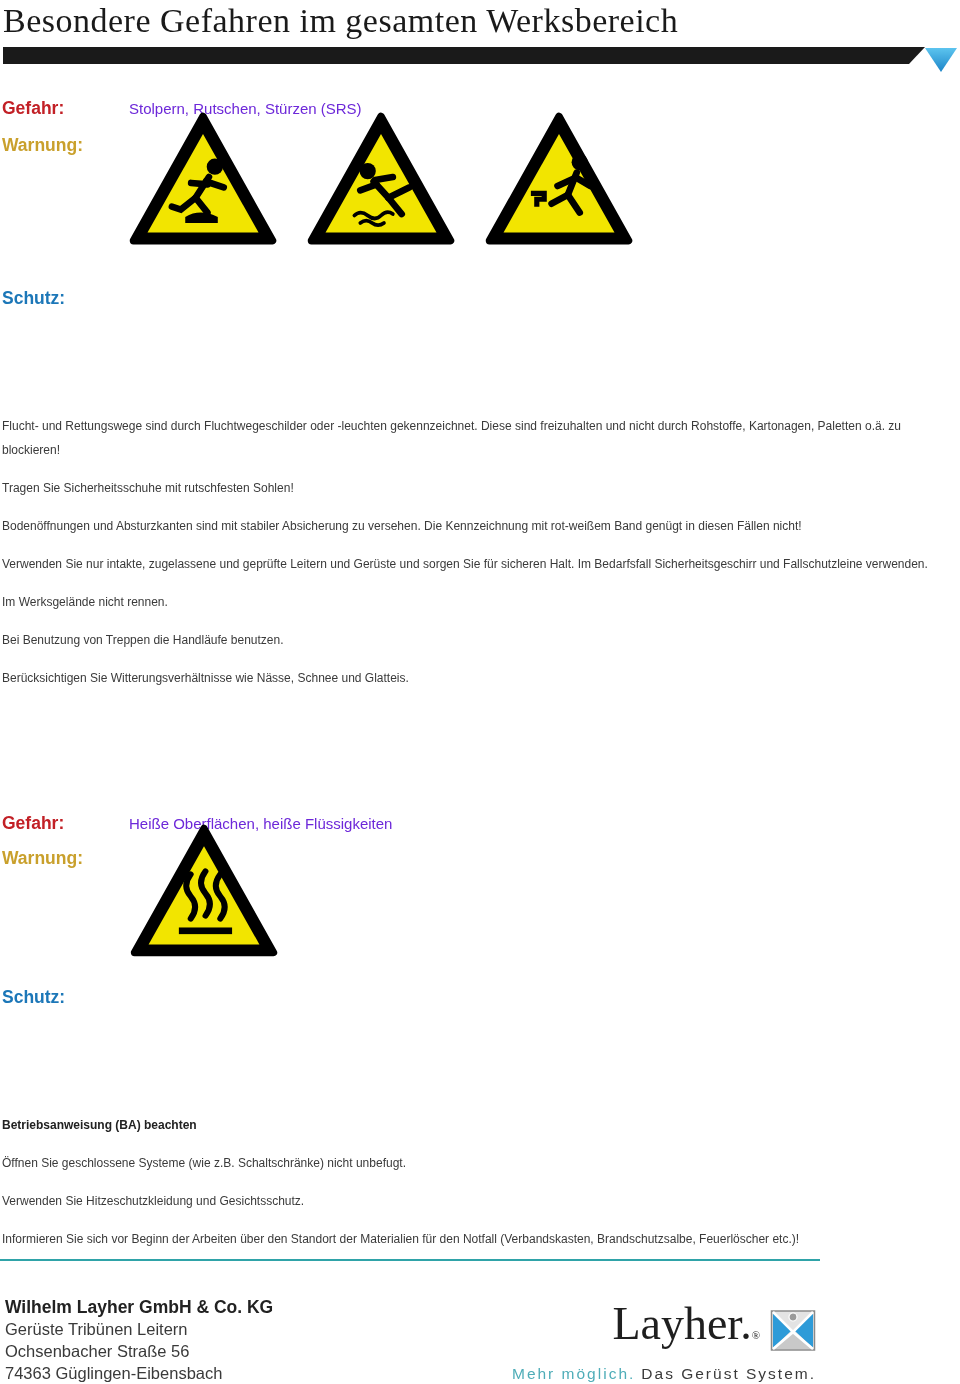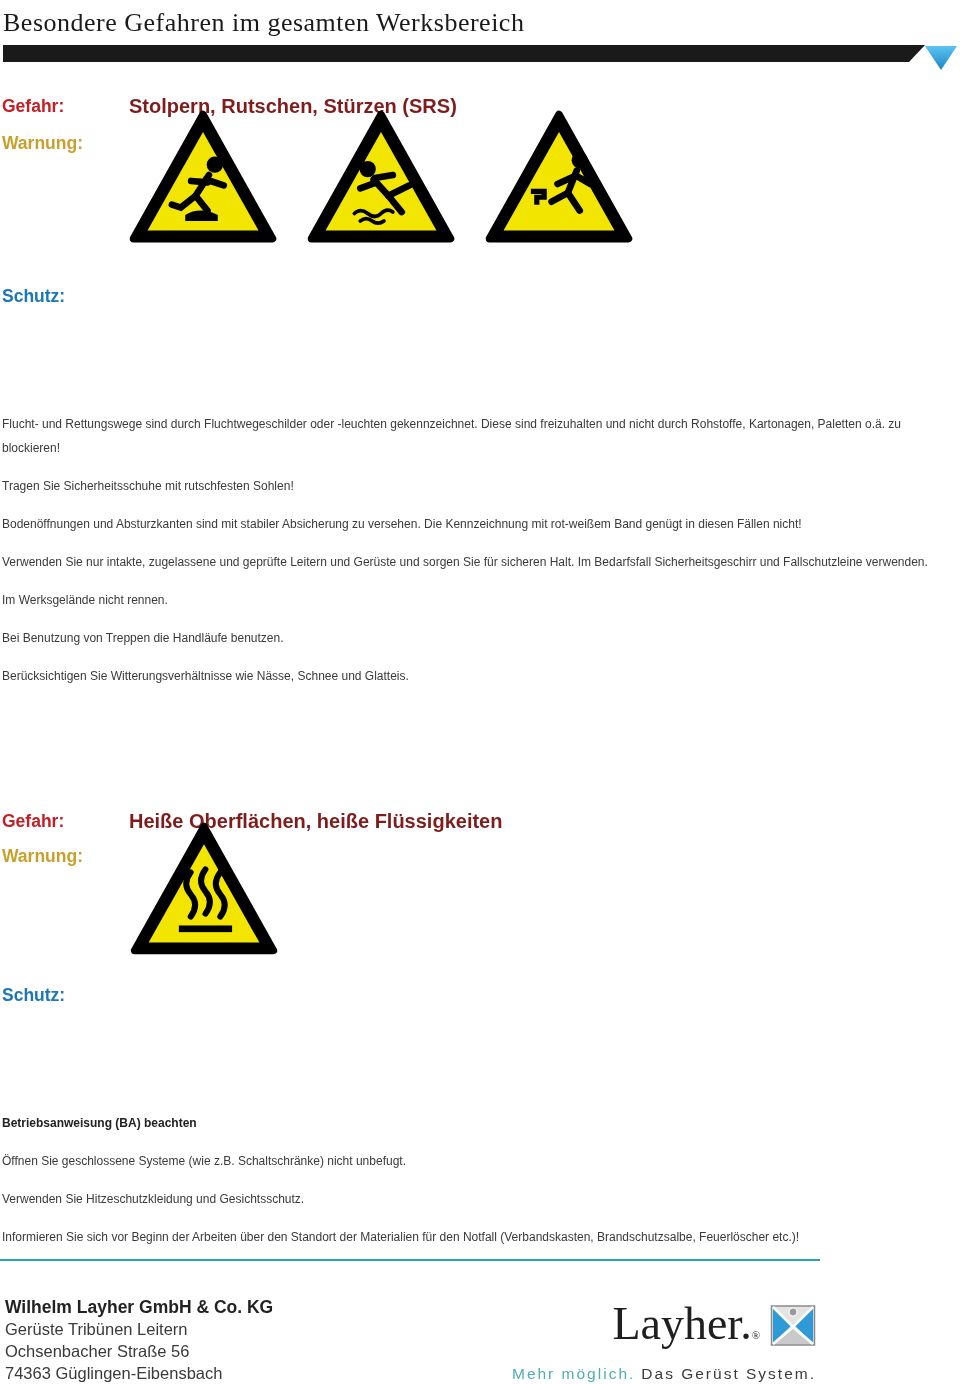--- a/index.html
+++ b/index.html
@@ -5,37 +5,37 @@
   * { margin:0; padding:0; box-sizing:border-box; }
   html,body { background:#ffffff; }
   body {
     width:960px; height:1384px; position:relative; overflow:hidden;
     font-family:"Liberation Sans", sans-serif; color:#333;
   }
   
   .header { padding:2px 0 0 3px; }
   .page-title {
     font-family:"Liberation Serif", serif; font-weight:400;
-    font-size:26px; color:#1a1a1a; letter-spacing:0.5px;margin-top:6px;
+    font-size:34px; color:#1a1a1a; letter-spacing:0.5px;
   }
   .header-rule-wrap { position:relative; margin-top:7px; height:26px; }
   .header-rule {
     position:absolute; left:0; top:0; width:922px; height:17px; background:#1a1a1a;
     clip-path:polygon(0 0, 100% 0, calc(100% - 16px) 100%, 0 100%);
   }
   .section-marker { position:absolute; right:2px; top:0; width:34px; height:26px; }
 
   
   .row { display:flex; padding-left:2px; }
   .row-label { flex:0 0 127px; font-weight:bold; font-size:17.5px; line-height:23px; }
   .row-content { flex:1; padding-right:22px; }
   .lbl-gefahr { color:#c22026; }
   .lbl-warnung { color:#c9a02c; }
   .lbl-schutz { color:#1c77b8; }
-  .hazard-title { font-weight:bold; font-size:20px; line-height:23px; color:#7f1d1d; }
+  .hazard-title { font-weight:normal; font-size:15px; line-height:23px; color:#6d28d9; }
   .para { font-size:12px; line-height:24px; margin-bottom:14px; color:#3a3a3a; }
   .para:last-child { margin-bottom:0; }
   .para-lead { font-weight:bold; color:#222; }
 
   .gefahr-row { margin-top:24px; }
   .warnung-row { margin-top:14px; }
   .signs-row { display:flex; gap:30px; margin-top:-23px; }
   .schutz-row { margin-top:38px;flex-direction:column; }
 
   .section2 { margin-top:122px; }
@@ -45,21 +45,21 @@
   .warning-sign { width:148px; height:138px; }
   .warning-sign-hot { width:150px; height:136px; }
 
   
   .footer { position:absolute; left:0; top:1259px; width:820px; }
   .footer-rule { height:2px; background:#2fa3a8; width:100%; }
   .footer-cols { display:flex; justify-content:space-between; margin-top:35px; padding:0 4px 0 5px; }
   .company-name { font-weight:bold; font-size:17.5px; line-height:22px; color:#222; }
   .address-line { font-size:16.5px; line-height:22px; color:#3a3a3a; }
   .logo-block { display:flex; flex-direction:column; align-items:flex-end; margin-top:6px; }
-  .logo-row { display:flex; align-items:flex-start; gap:10px; }
+  .logo-row { display:flex; align-items:center; gap:10px; }
   .layher-wordmark {
     font-family:"Liberation Serif", serif; font-size:46px; line-height:44px; color:#1f1f1f;
   }
   .registered-mark { font-size:11px; color:#1f1f1f; vertical-align:baseline; }
   .tagline { margin-top:8px; font-size:15.5px; letter-spacing:2px; }
   .tagline .teal { color:#4fadb8; }
   .tagline .dark { color:#3a3a3a; margin-left:6px; }
 </style>
 </head>
 <body>

